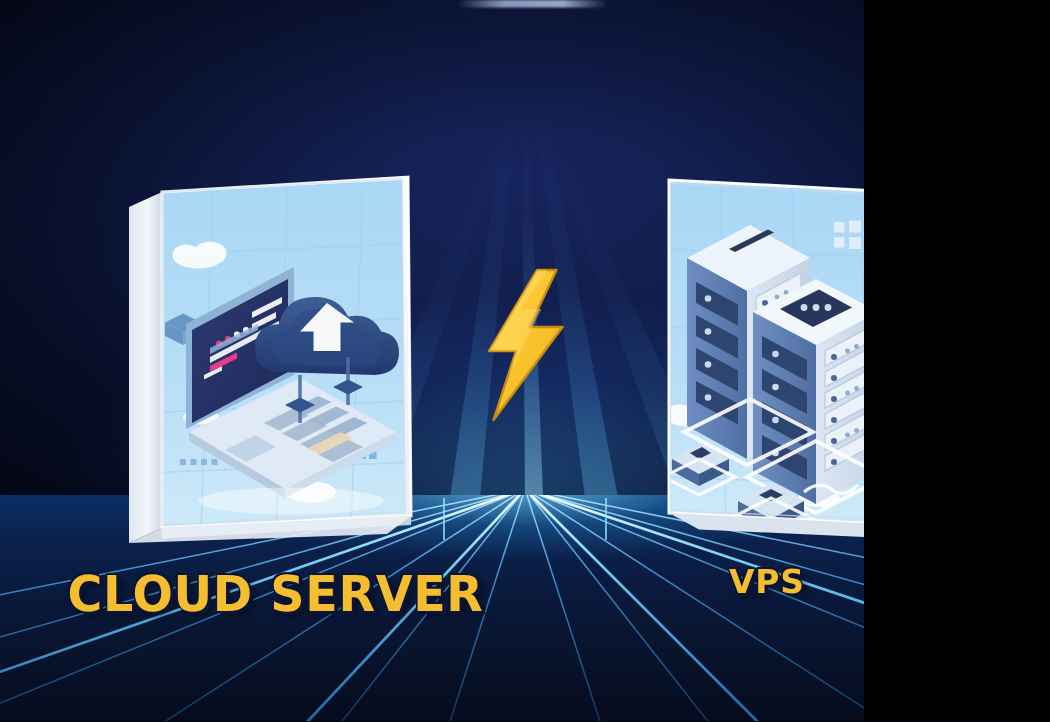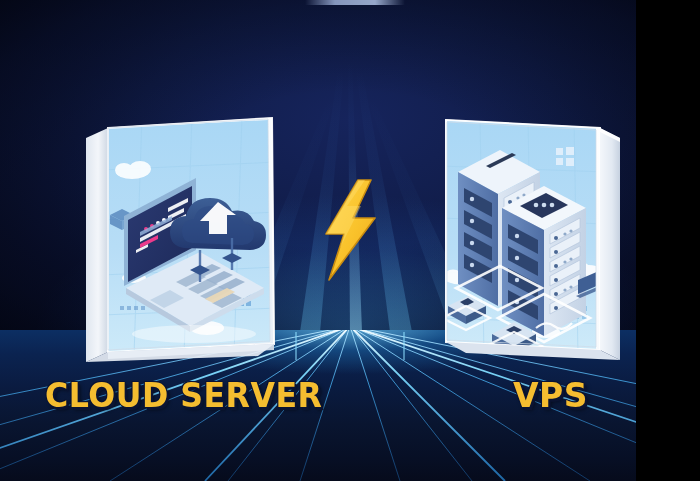--- a/index.html
+++ b/index.html
@@ -1,18 +1,18 @@
 <!DOCTYPE html>
 <html><head>
 <meta charset="utf-8">
 <style>
   html,body{margin:0;padding:0;background:#000;}
   body{width:700px;height:481px;overflow:hidden;font-family:"Liberation Sans",sans-serif;}
 
-  #stage{position:relative;width:636px;height:481px;overflow:hidden;background:#060c22;}
+  #stage{position:relative;width:576px;height:481px;overflow:hidden;background:#060c22;}
 
   
   .bg-sky{position:absolute;left:0;top:0;width:700px;height:332px;
     background:
       radial-gradient(ellipse 420px 180px at 350px 330px, rgba(60,150,230,.55) 0%, rgba(30,80,170,.25) 45%, rgba(0,0,0,0) 75%),
       radial-gradient(ellipse 520px 300px at 350px 120px, #16245c 0%, #101c48 40%, #0a1130 75%, #070c22 100%),
       linear-gradient(#070c20 0%, #0c1538 30%, #101d49 62%, #16356e 88%, #1d5a9c 100%);
   }
   .bg-sky-vignette{position:absolute;left:0;top:0;width:700px;height:332px;
     background:radial-gradient(ellipse 520px 260px at 350px 170px, rgba(0,0,0,0) 30%, rgba(3,6,20,.55) 78%, rgba(2,4,14,.85) 100%);}
@@ -38,21 +38,21 @@
   #bolt{position:absolute;left:313px;top:178px;width:74px;height:104px;}
 
   
   .label{position:absolute;font-weight:bold;color:#f5bd30;letter-spacing:.5px;
     font-family:"DejaVu Sans",sans-serif;
     text-shadow:
       2px 2px 0 #0b1433, 2.5px 2.5px 0 #0b1433, -1px 0 0 #0b1433, 0 -1px 0 #0b1433,
       1px 0 0 #0b1433, 0 1px 0 #0b1433, -1px -1px 0 #0b1433, 3px 3px 4px rgba(0,0,0,.55);
     white-space:nowrap;}
   #label-left{left:45px;top:376px;font-size:33px;transform:scaleX(.96);transform-origin:left center;}
-  #label-right{left:513px;top:376px;font-size:33px;}
+  #label-right{left:486px;top:376px;font-size:22px;}
 </style>
 </head>
 <body>
 
 <div id="stage">
 
   <div class="bg-sky"></div>
   <div class="bg-sky-vignette"></div>
   <div class="top-strip"></div>
 

